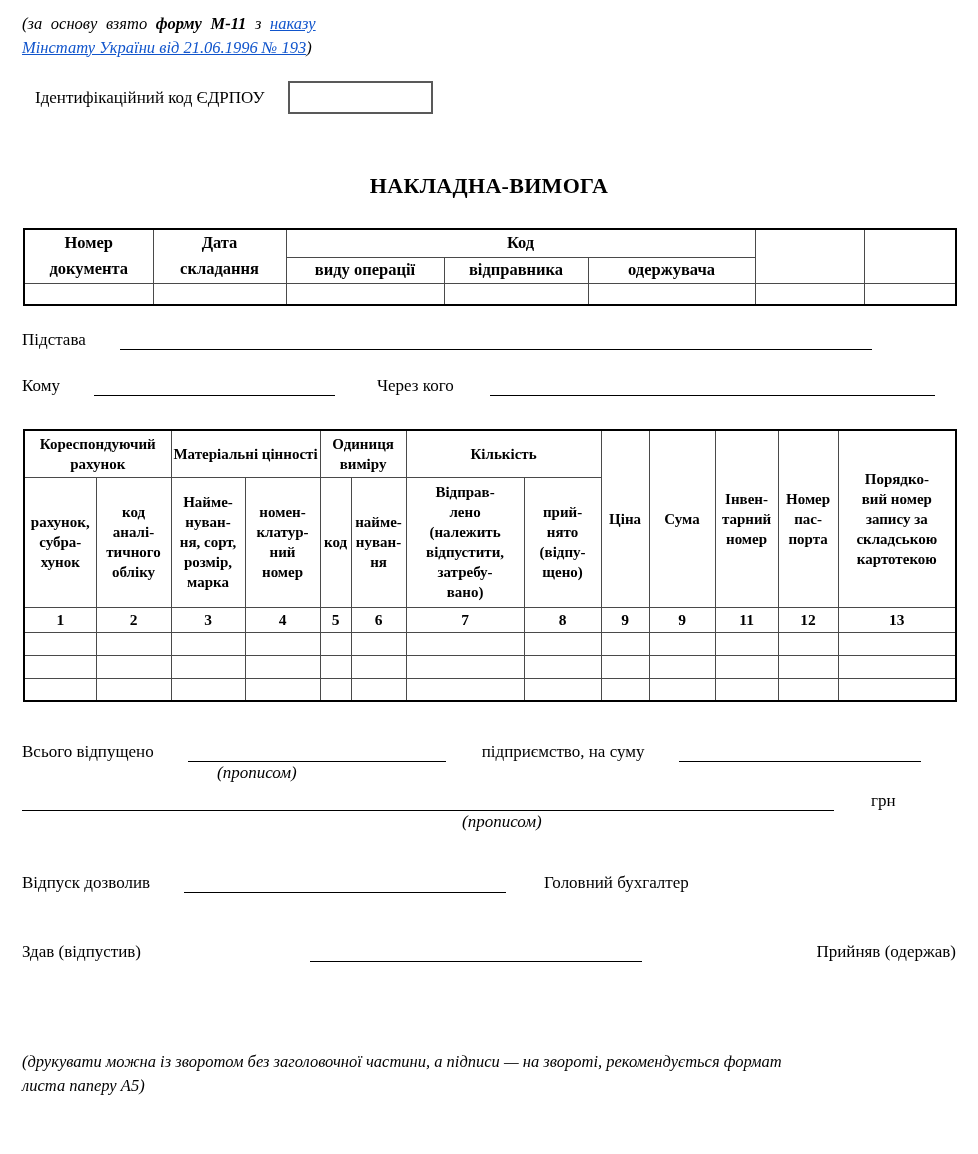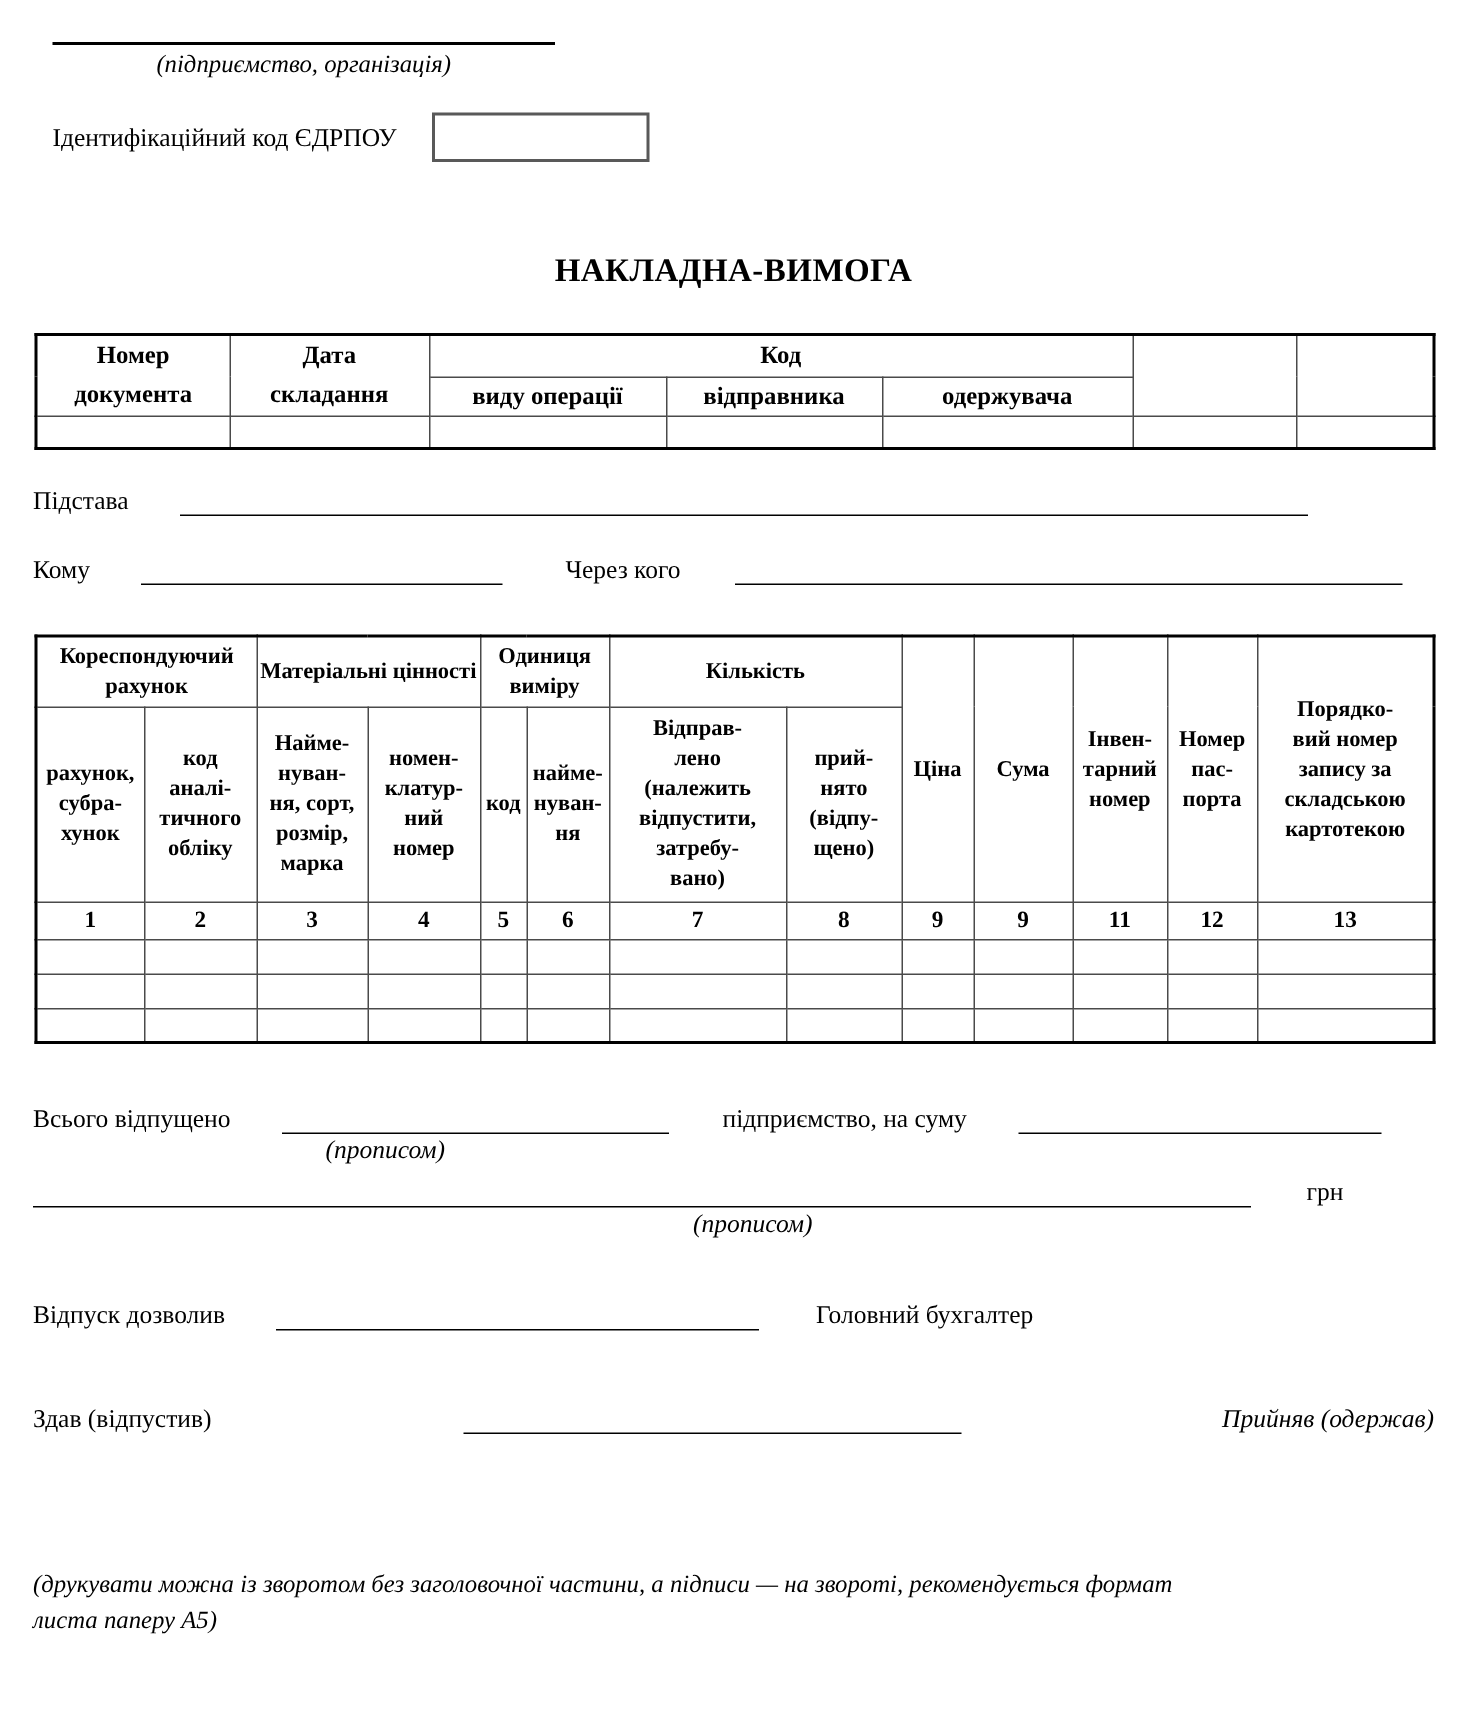--- a/index.html
+++ b/index.html
@@ -57,23 +57,26 @@
   .sig-1 { margin-top:40px; }
   .sig-2 { margin-top:49px;justify-content:space-between; }
   .footer-note { margin-top:88px; font-style:italic; font-size:16.5px; line-height:23.5px; white-space:pre-line; width:940px; }
 </style>
 </head>
 <body>
 
 <div class="page">
 
   <div class="top-row">
-    <div class="company-block">
-      <span class="company-line blankfield"></span>
-      <span class="company-caption">(підприємство, організація)</span>
+    <div class="note-block">
+      <span class="note-l1"><span>(за основу взято</span>
+      <b>форму М-11</b>
+      <span>з</span>
+      <a class="doc-link" style="color: rgb(17, 85, 204);">наказу</a></span><br>
+      <a class="doc-link" style="color: rgb(17, 85, 204);">Мінстату України від 21.06.1996 № 193</a><span>)</span>
     </div>
   </div>
 
   <div class="edrpou-row">
     <span class="edrpou-label">Ідентифікаційний код ЄДРПОУ</span>
     <span class="edrpou-box"></span>
   </div>
 
   <div class="title-block">
     <div class="title-1">НАКЛАДНА-ВИМОГА</div>
@@ -275,19 +278,19 @@
 
   <div class="line-row sig-1">
     <span>Відпуск дозволив</span>
     <span class="blank" style="width:322px; margin-left:6px;"></span>
     <span style="margin-left:10px;">Головний бухгалтер</span>
   </div>
 
   <div class="line-row sig-2">
     <span>Здав (відпустив)</span>
     <span class="blank" style="width:332px; margin-left:6px;"></span>
-    <span style="margin-left:12px;font-style:italic;">Прийняв (одержав)</span>
+    <span style="margin-left:12px;">Прийняв (одержав)</span>
   </div>
 
   <div class="footer-note">(друкувати можна із зворотом без заголовочної частини, а підписи — на звороті,  рекомендується формат
 листа паперу А5)</div>
 
 </div>
 
 </body></html>

